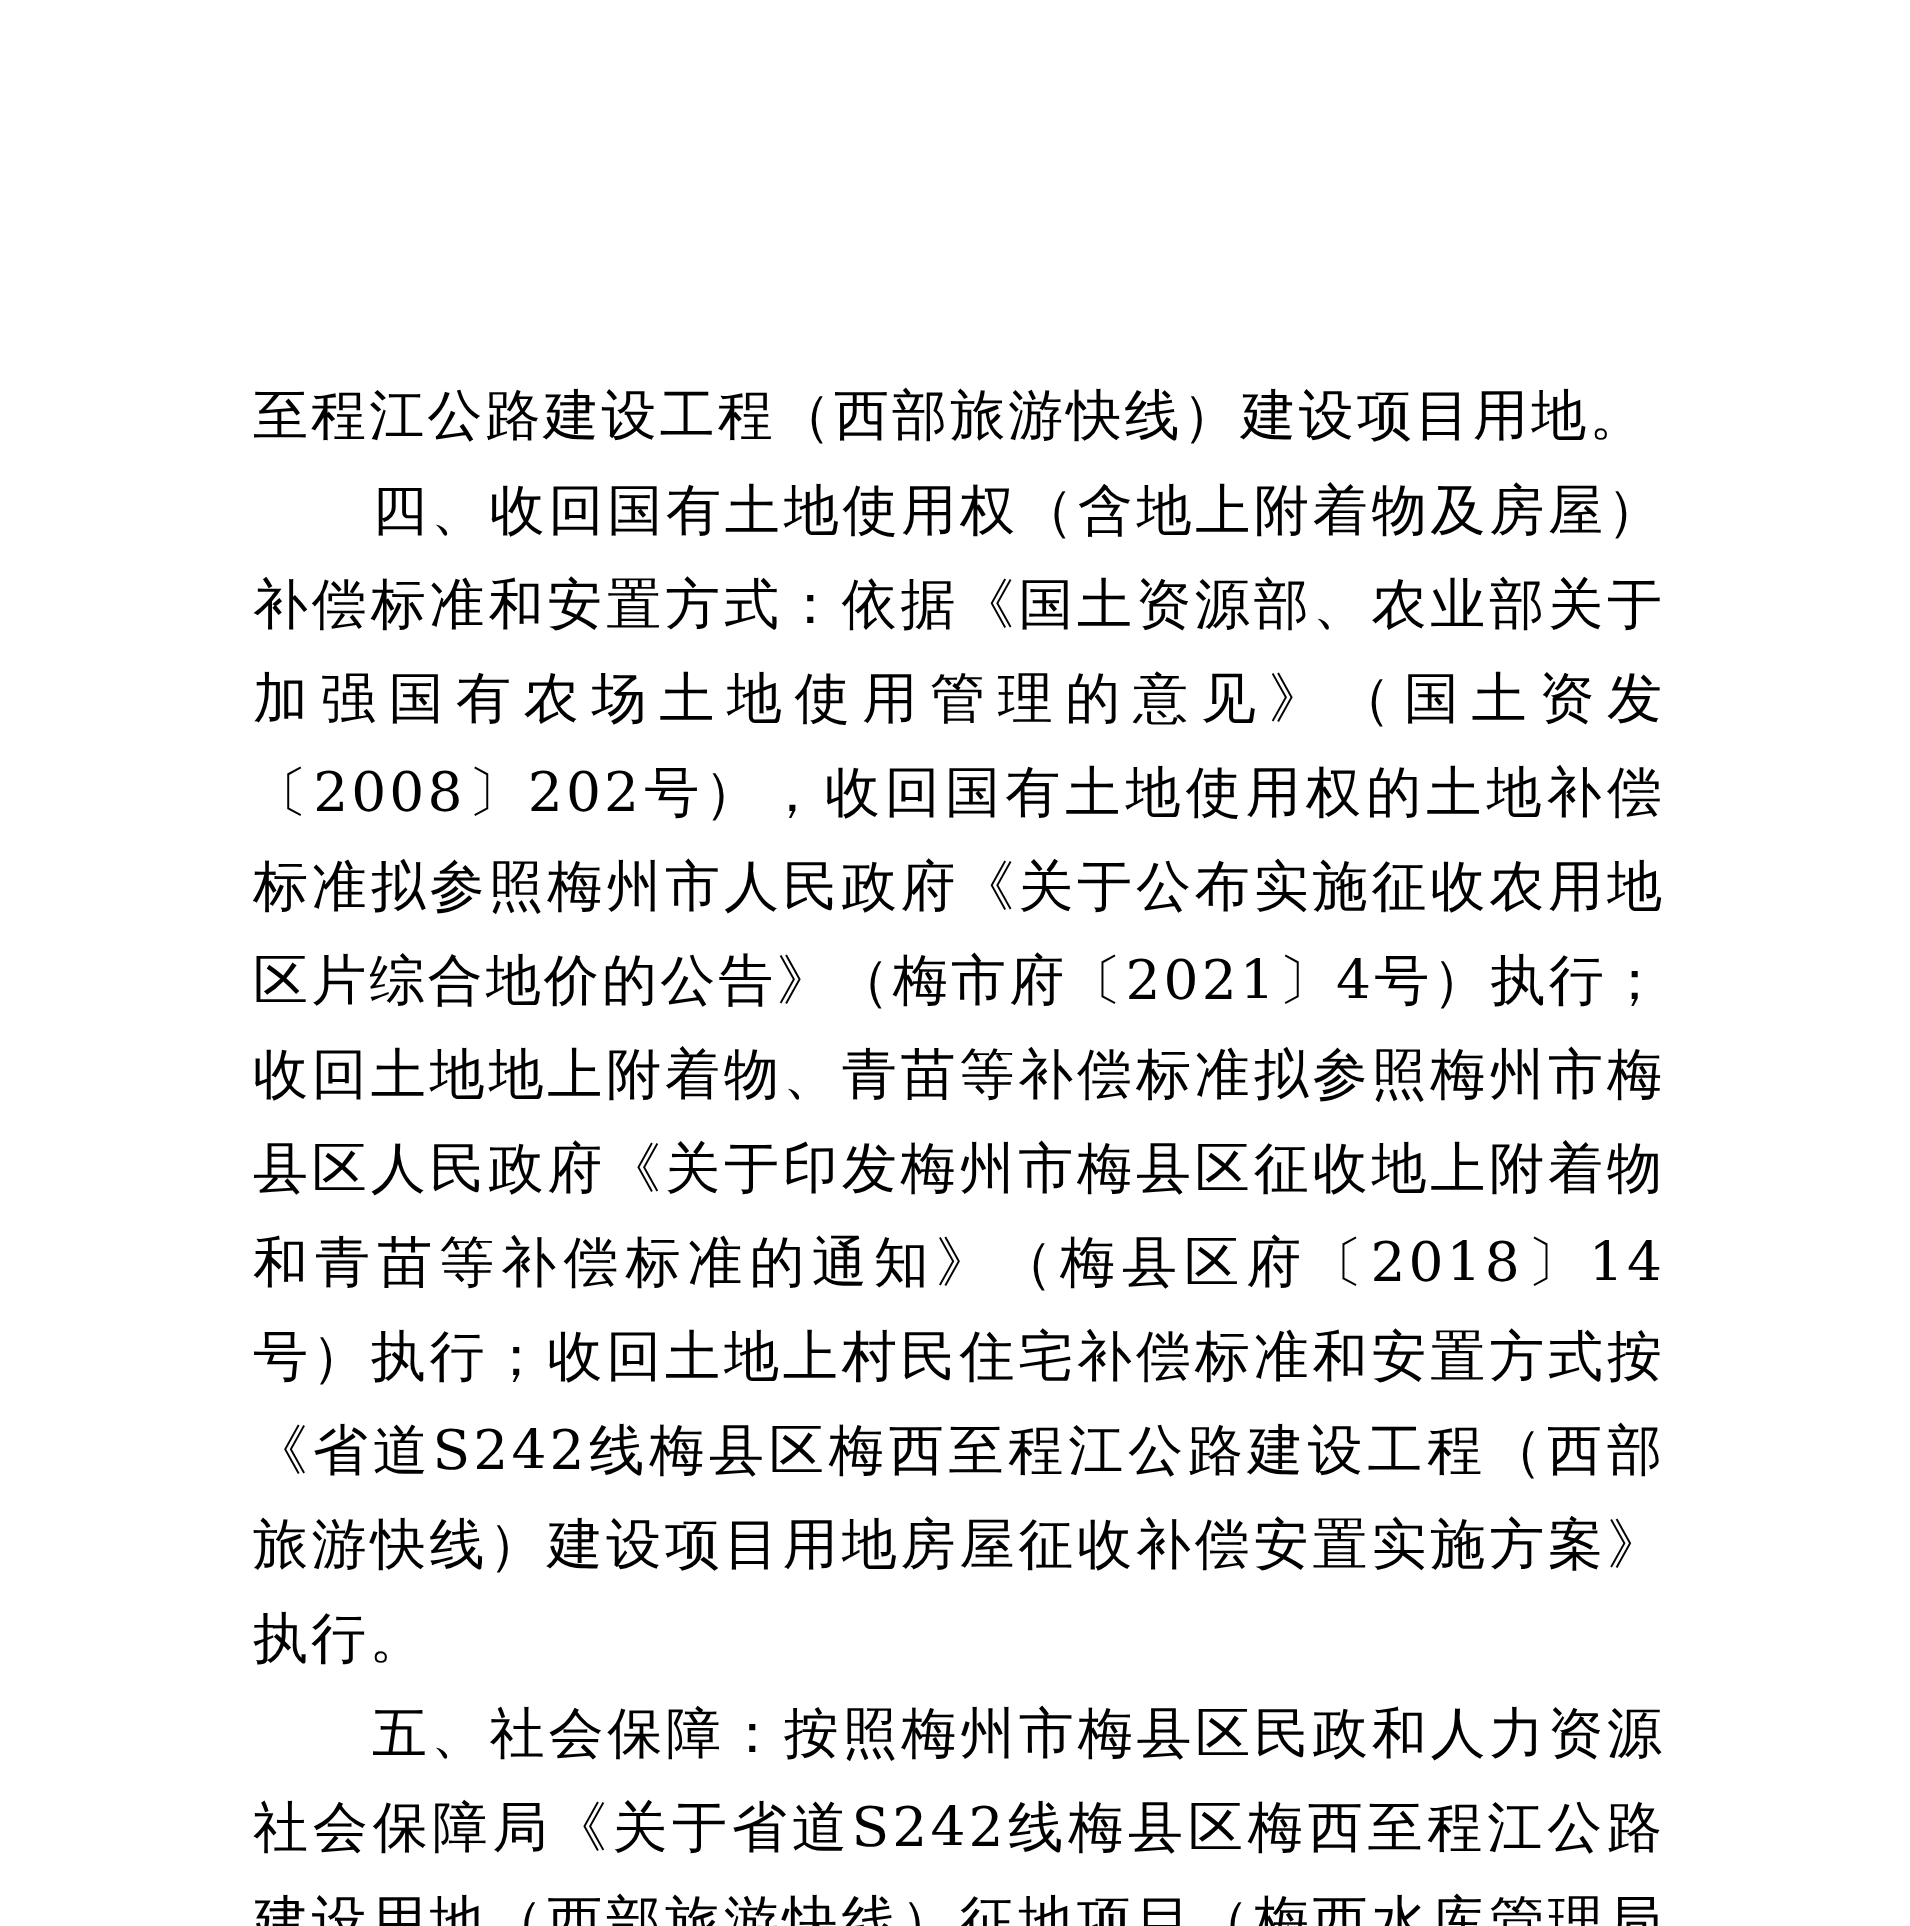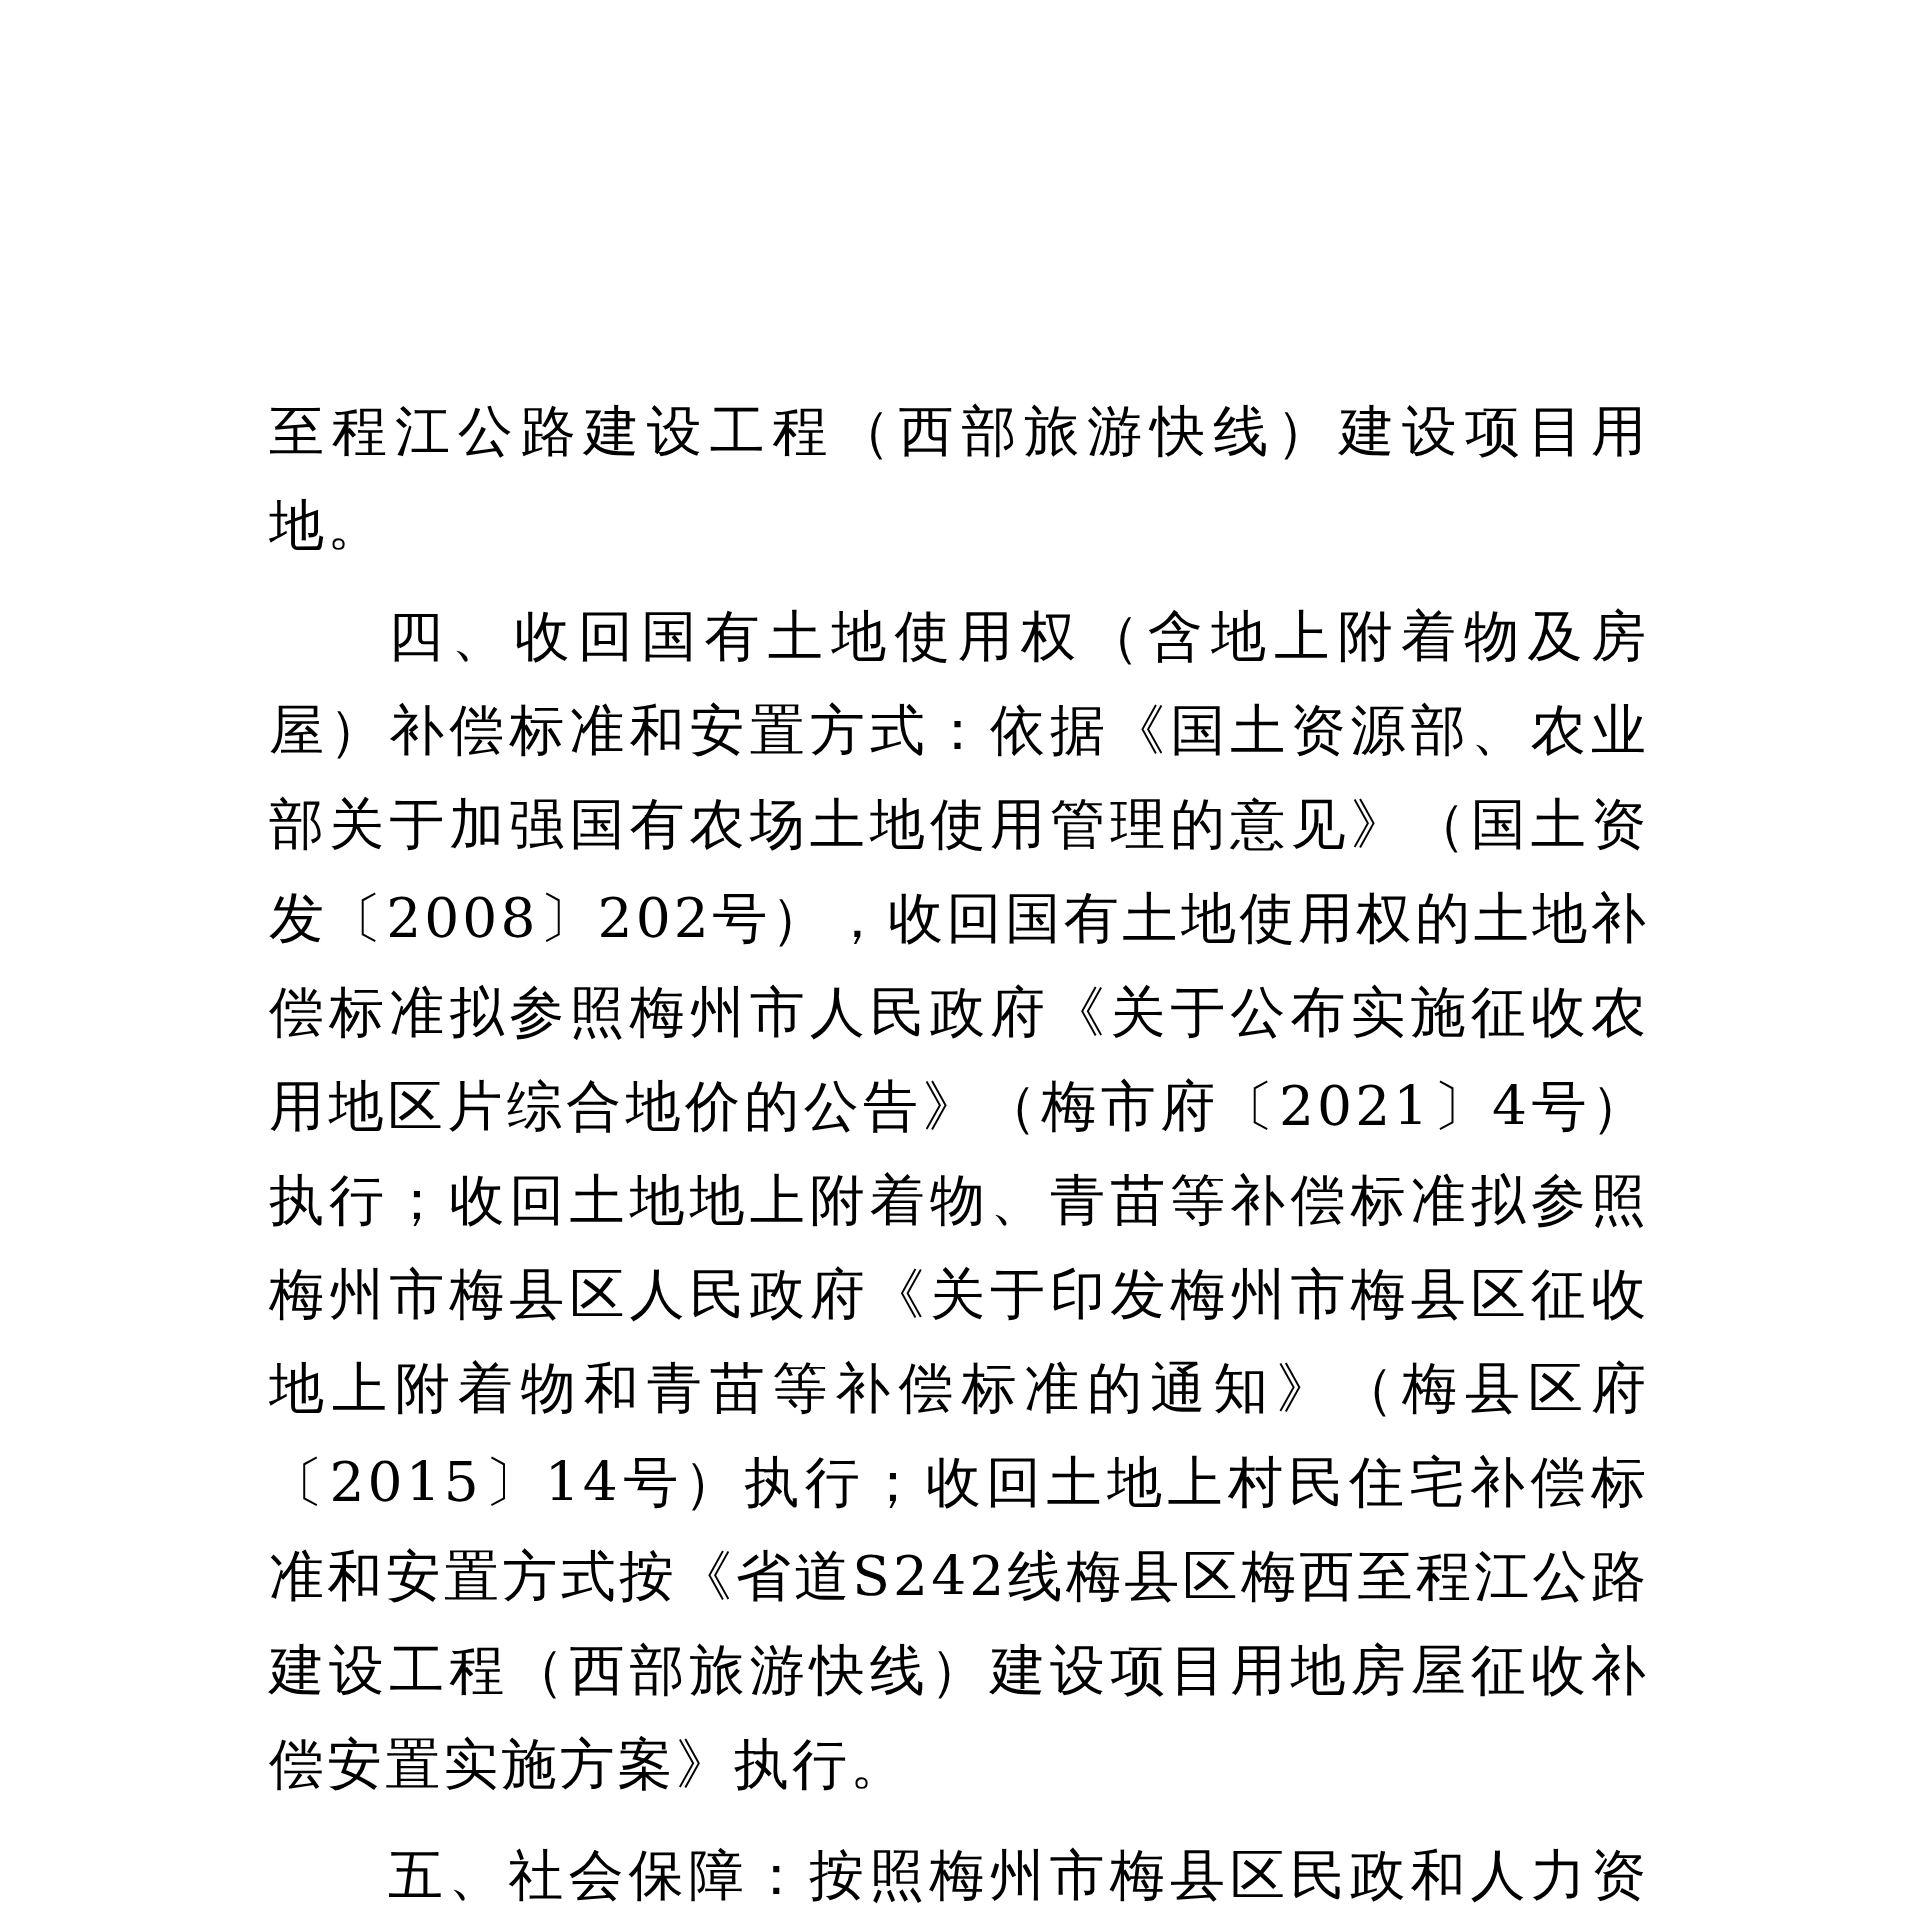--- a/index.html
+++ b/index.html
@@ -17,30 +17,30 @@
       left: 252px;
       top: 367px;
       width: 1414px;
       font-size: 55px;
       line-height: 94px;
       letter-spacing: 3.1px;
       text-align: justify;
       text-align-last: left;
     }
     .para {
-      margin: 17px;
+      margin: 1px;
       text-indent: 0;
     }
     .para.indent { text-indent: 119px; }
   </style>
 </head>
 <body>
 
 <div class="page">
   <div class="body-text">
     <p class="para">至程江公路建设工程（西部旅游快线）建设项目用地。</p>
-    <p class="para indent">四、收回国有土地使用权（含地上附着物及房屋）补偿标准和安置方式：依据《国土资源部、农业部关于加强国有农场土地使用管理的意见》（国土资发〔2008〕202号），收回国有土地使用权的土地补偿标准拟参照梅州市人民政府《关于公布实施征收农用地区片综合地价的公告》（梅市府〔2021〕4号）执行；收回土地地上附着物、青苗等补偿标准拟参照梅州市梅县区人民政府《关于印发梅州市梅县区征收地上附着物和青苗等补偿标准的通知》（梅县区府〔2015〕14号）执行；收回土地上村民住宅补偿标准和安置方式按《省道S242线梅县区梅西至程江公路建设工程（西部旅游快线）建设项目用地房屋征收补偿安置实施方案》执行。</p>
+    <p class="para indent">四、收回国有土地使用权（含地上附着物及房屋）补偿标准和安置方式：依据《国土资源部、农业部关于加强国有农场土地使用管理的意见》（国土资发〔2008〕202号），收回国有土地使用权的土地补偿标准拟参照梅州市人民政府《关于公布实施征收农用地区片综合地价的公告》（梅市府〔2021〕4号）执行；收回土地地上附着物、青苗等补偿标准拟参照梅州市梅县区人民政府《关于印发梅州市梅县区征收地上附着物和青苗等补偿标准的通知》（梅县区府〔2018〕14号）执行；收回土地上村民住宅补偿标准和安置方式按《省道S242线梅县区梅西至程江公路建设工程（西部旅游快线）建设项目用地房屋征收补偿安置实施方案》执行。</p>
     <p class="para indent">五、社会保障：按照梅州市梅县区民政和人力资源社会保障局《关于省道S242线梅县区梅西至程江公路建设用地（西部旅游快线）征地项目（梅西水库管理局部分用地）被征地农民养老保障方案》执行。</p>
 
   </div>
 
 </div>
 
 
 </body></html>

